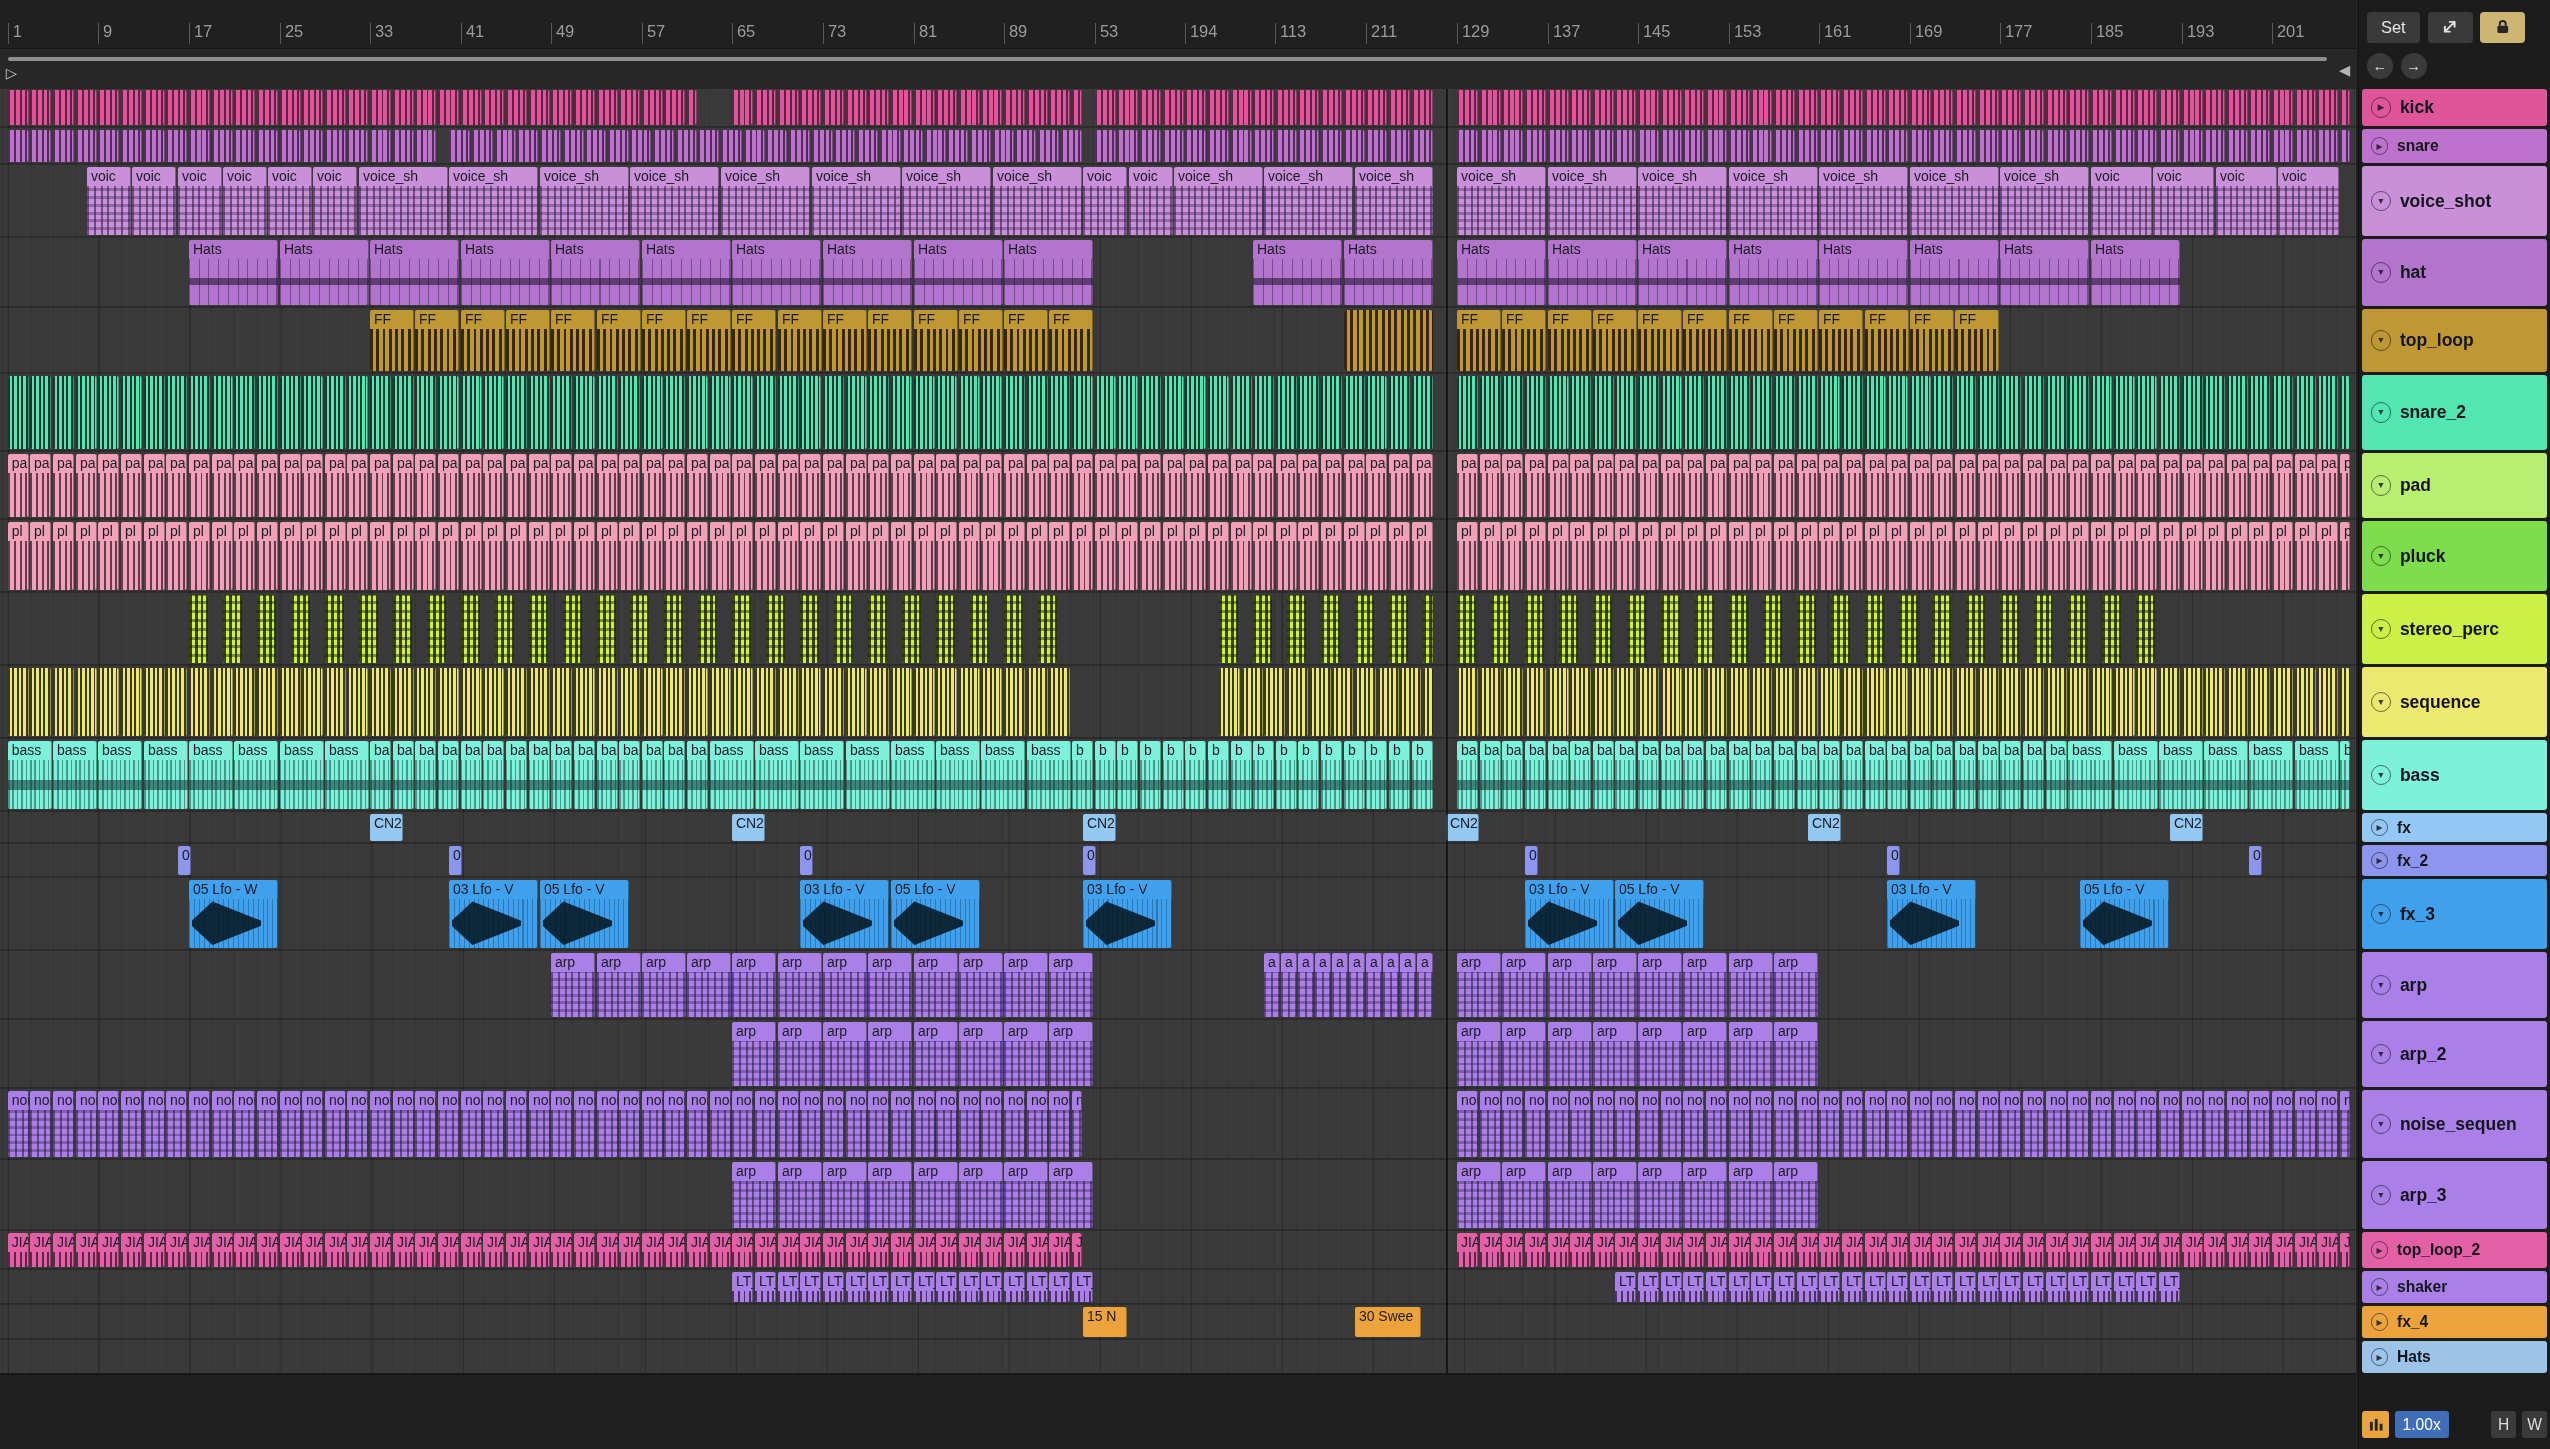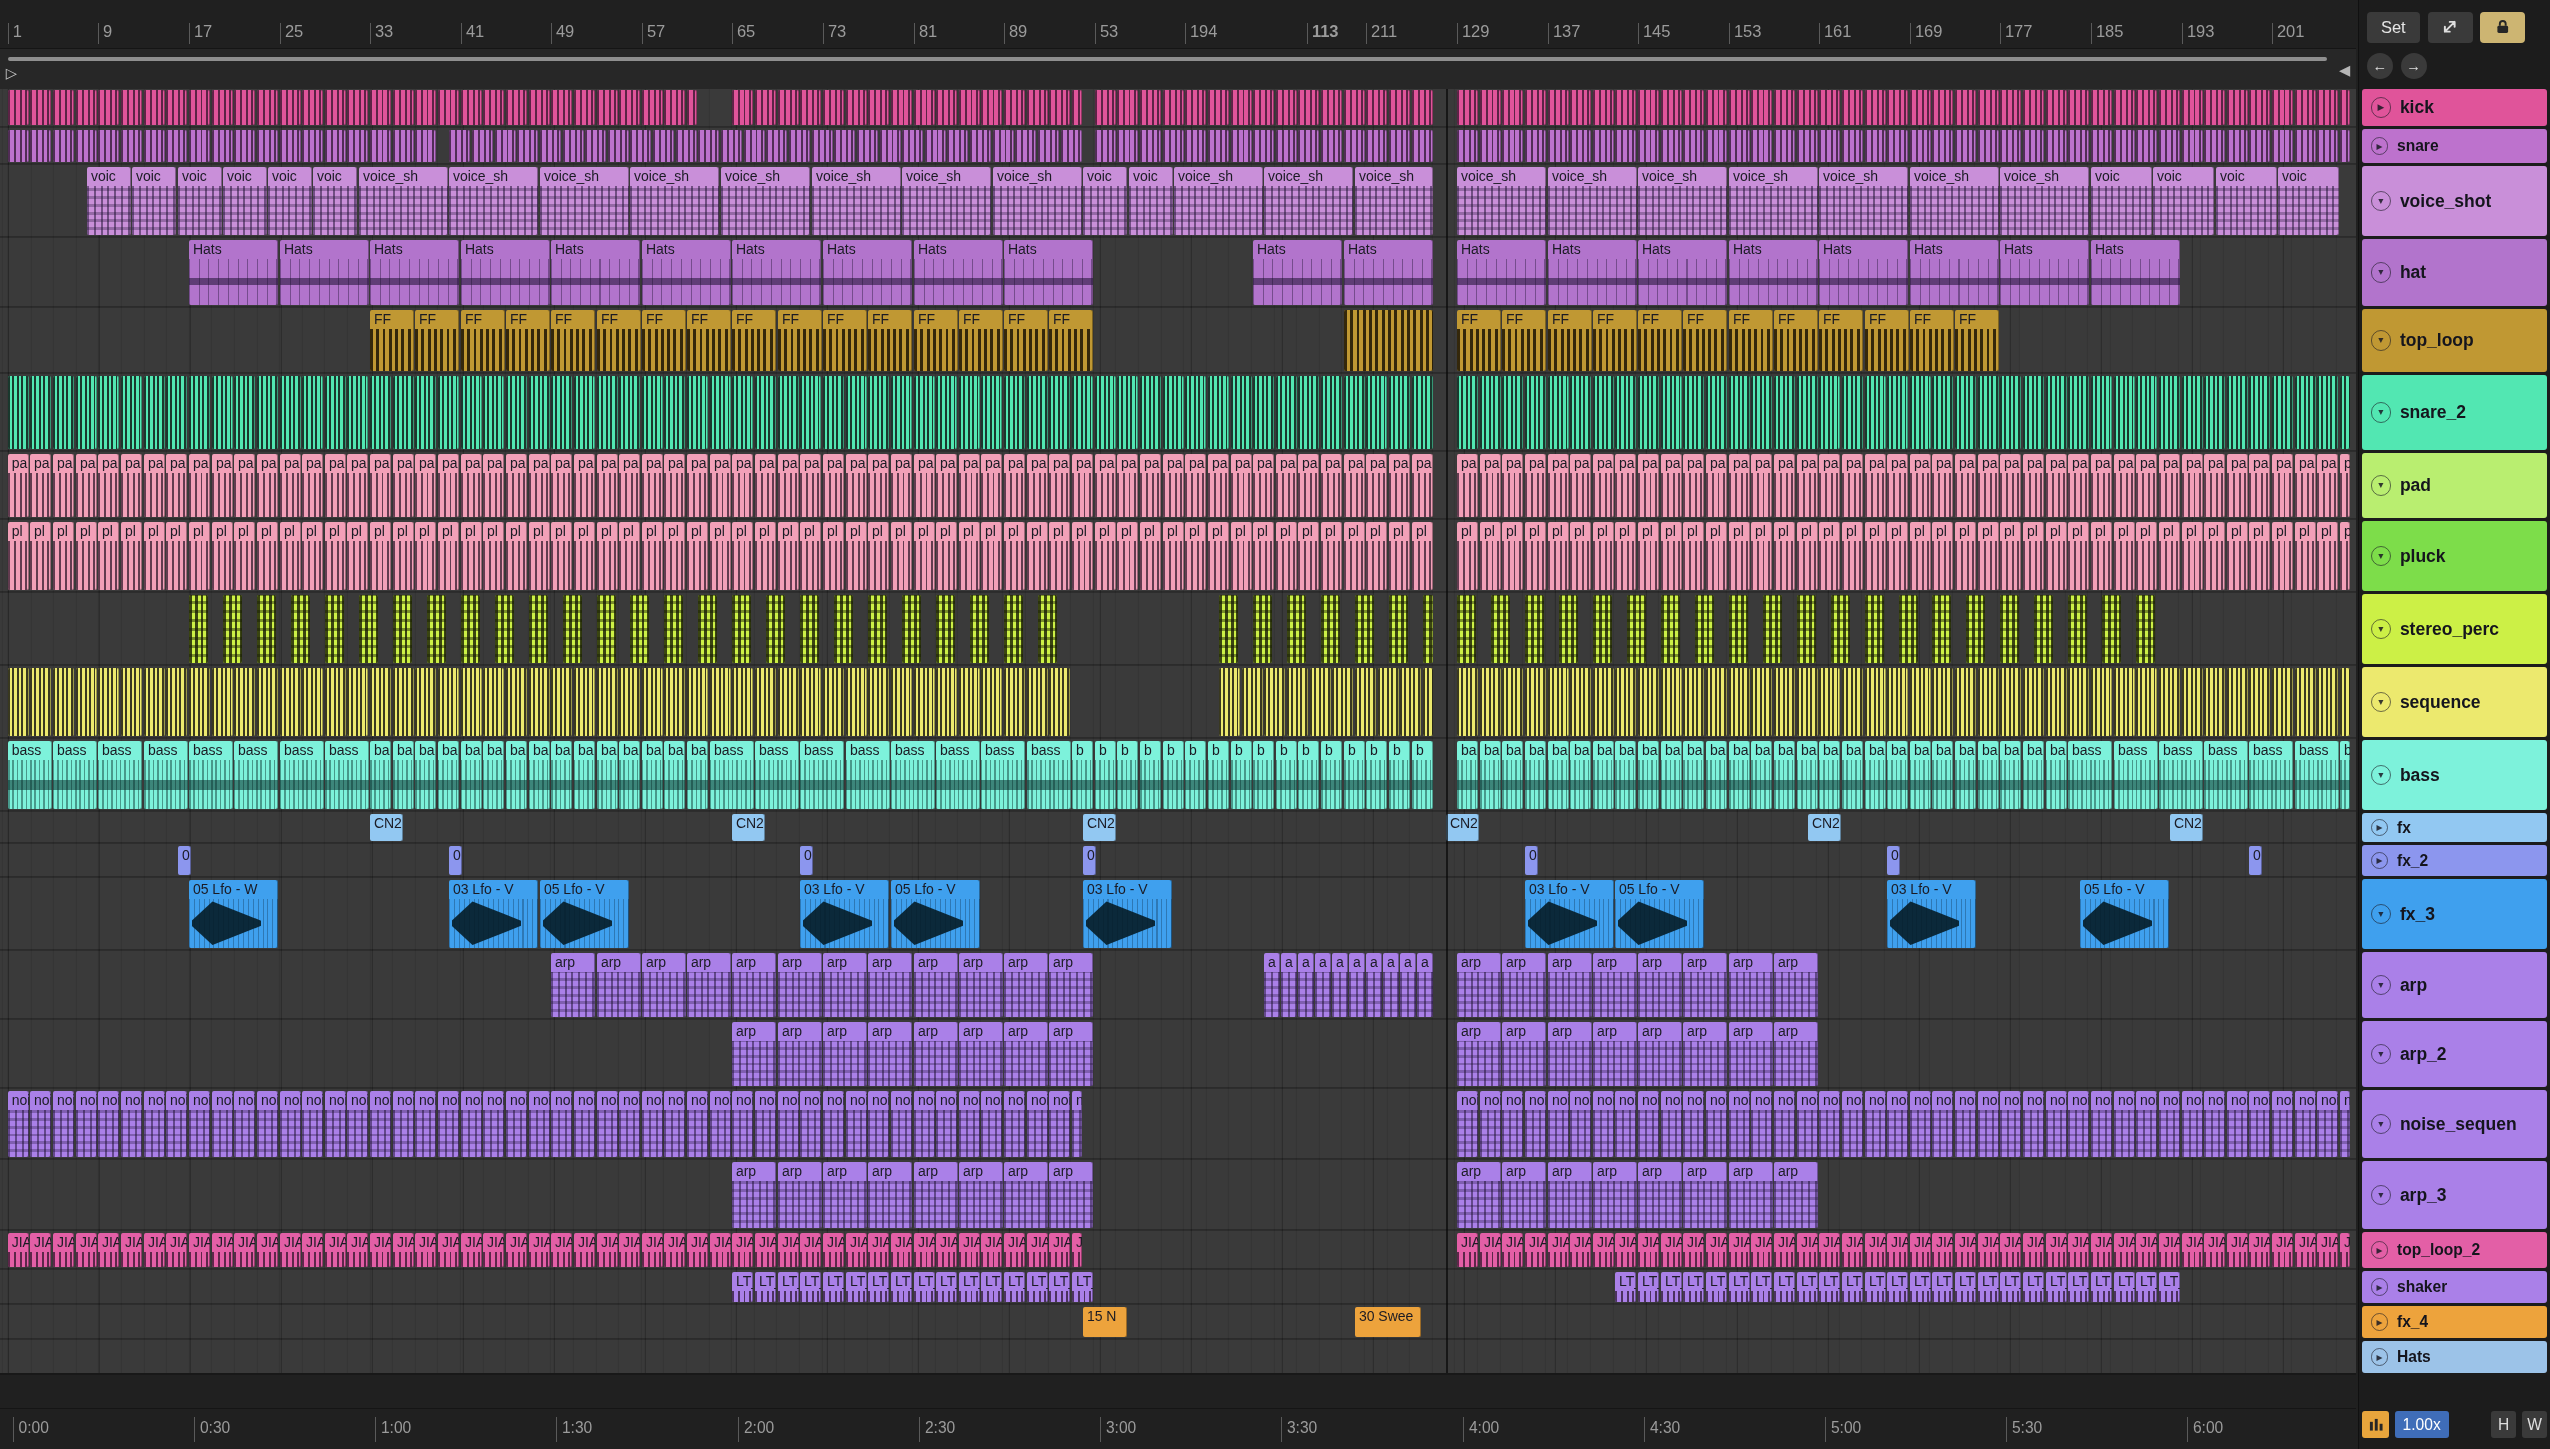--- a/index.html
+++ b/index.html
@@ -84,21 +84,21 @@
       <div class="ruler-mark" style="left: 370px;">33</div>
       <div class="ruler-mark" style="left: 461px;">41</div>
       <div class="ruler-mark" style="left: 551px;">49</div>
       <div class="ruler-mark" style="left: 642px;">57</div>
       <div class="ruler-mark" style="left: 732px;">65</div>
       <div class="ruler-mark" style="left: 823px;">73</div>
       <div class="ruler-mark" style="left: 914px;">81</div>
       <div class="ruler-mark" style="left: 1004px;">89</div>
       <div class="ruler-mark" style="left: 1095px;">53</div>
       <div class="ruler-mark" style="left: 1185px;">194</div>
-      <div class="ruler-mark" style="left: 1307px; font-weight: bold;">113</div>
+      <div class="ruler-mark" style="left: 1275px;">113</div>
       <div class="ruler-mark" style="left: 1366px;">211</div>
       <div class="ruler-mark" style="left: 1457px;">129</div>
       <div class="ruler-mark" style="left: 1548px;">137</div>
       <div class="ruler-mark" style="left: 1638px;">145</div>
       <div class="ruler-mark" style="left: 1729px;">153</div>
       <div class="ruler-mark" style="left: 1819px;">161</div>
       <div class="ruler-mark" style="left: 1910px;">169</div>
       <div class="ruler-mark" style="left: 2000px;">177</div>
       <div class="ruler-mark" style="left: 2091px;">185</div>
       <div class="ruler-mark" style="left: 2182px;">193</div>
@@ -4226,35 +4226,20 @@
           <span class="clip-label">30 Swee</span>
           <div class="clip-body"></div>
         </div>
       </div>
       <div class="lane" style="top: 1252px; height: 32px;"></div>
     </div>
 
   <div class="playhead" style="left: 1446px;"></div>
 
 
-  <div class="time-ruler">
-      <div class="time-mark" style="left: 12.6px;">0:00</div>
-      <div class="time-mark" style="left: 194px;">0:30</div>
-      <div class="time-mark" style="left: 375px;">1:00</div>
-      <div class="time-mark" style="left: 556px;">1:30</div>
-      <div class="time-mark" style="left: 738px;">2:00</div>
-      <div class="time-mark" style="left: 919px;">2:30</div>
-      <div class="time-mark" style="left: 1100px;">3:00</div>
-      <div class="time-mark" style="left: 1281px;">3:30</div>
-      <div class="time-mark" style="left: 1463px;">4:00</div>
-      <div class="time-mark" style="left: 1644px;">4:30</div>
-      <div class="time-mark" style="left: 1825px;">5:00</div>
-      <div class="time-mark" style="left: 2006px;">5:30</div>
-      <div class="time-mark" style="left: 2187px;">6:00</div>
-    </div>
 
   <div class="right-panel">
     <div class="pc-row1">
       <button class="set-btn">Set</button>
       <button class="icon-btn">
         <svg width="19.5" height="19.5" viewBox="0 0 20 20">
           <path d="M5 15L15 5M5 15h5M5 15v-5M15 5h-5M15 5v5" stroke="#dddddd" stroke-width="2" fill="none" stroke-linecap="round"></path>
         </svg>
       </button>
       <button class="icon-btn lock-btn">

